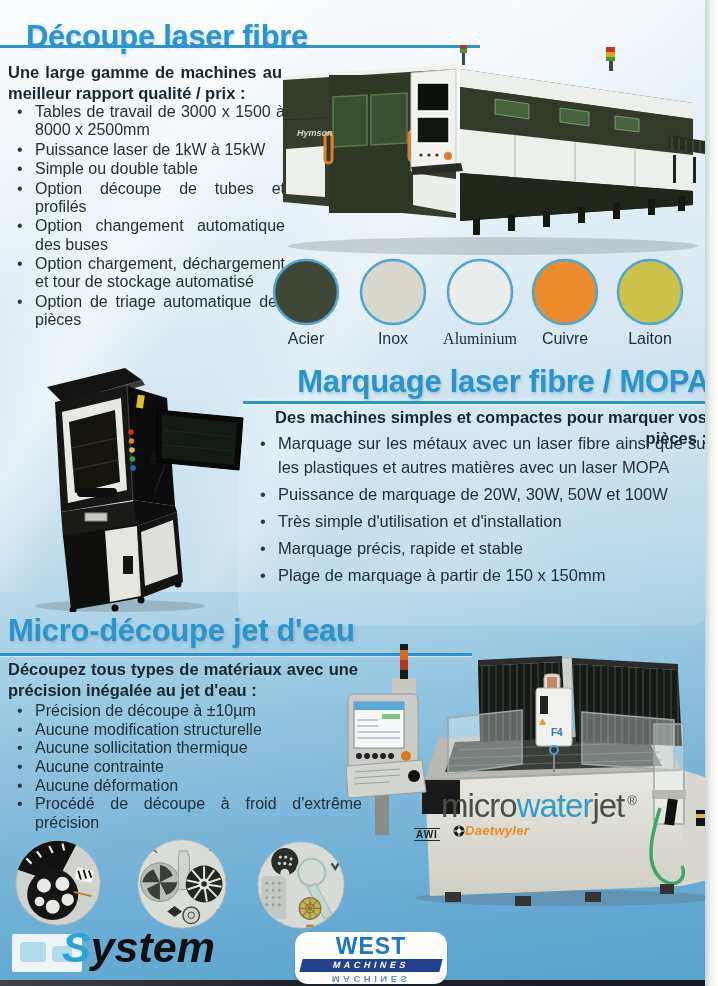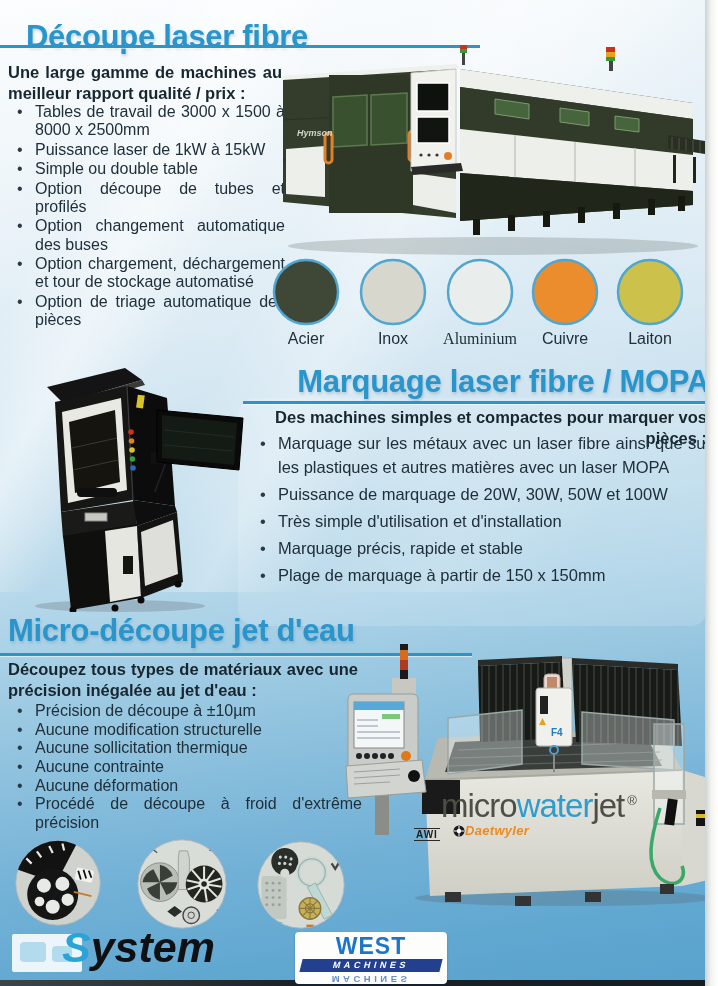--- a/index.html
+++ b/index.html
@@ -47,21 +47,21 @@
   #mw-awi { position:absolute; left:414px; top:828px; color:#1d1d1d; font-weight:700; font-size:10px;
             letter-spacing:1px; border-top:1px solid #2a2a2a; border-bottom:1px solid #2a2a2a; padding:0 2px; }
 
   
   #system-wash { position:absolute; left:12px; top:934px; width:70px; height:38px;
                  background:rgba(255,255,255,.88); border-radius:2px; }
   #system-wash i { position:absolute; border-radius:4px; background:#9fd2ea; opacity:.75; }
   #system-text { position:absolute; left:62px; top:926px; font-size:43px; font-style:italic; font-weight:600; line-height:1; }
   #system-text .s { color:#2aa3d6; } #system-text .rest { color:#101012; }
   #west-box { position:absolute; left:295px; top:932px; width:152px; height:52px; background:#fdfdfb;
-              border-radius:4px; box-shadow:0 1px 2px rgba(0,40,80,.35); text-align:center; z-index:6; }
+              border-radius:13px; box-shadow:0 1px 2px rgba(0,40,80,.35); text-align:center; z-index:6; }
   #west-name { color:#1b75c8; font-weight:700; font-size:23px; letter-spacing:1px; line-height:1; margin-top:3px;
                font-stretch:condensed; }
   #west-banner { margin:1px auto 0; width:140px; height:13px; background:#23408f; transform:skewX(-14deg);
                  color:#fff; font-weight:700; font-size:9px; letter-spacing:3.5px; line-height:13px; }
   #west-reflect { transform:scaleY(-1); color:#3f74c4; opacity:.8; filter:blur(.4px);
                   font-weight:700; font-size:9.5px; letter-spacing:3.5px; margin-top:2px; }
 
   
   #edge-right { position:absolute; right:0; top:0; width:13px; height:100%; z-index:7;
                 background:linear-gradient(90deg,#c9d2d6,#f2f2ef 45%,#ffffff); }

